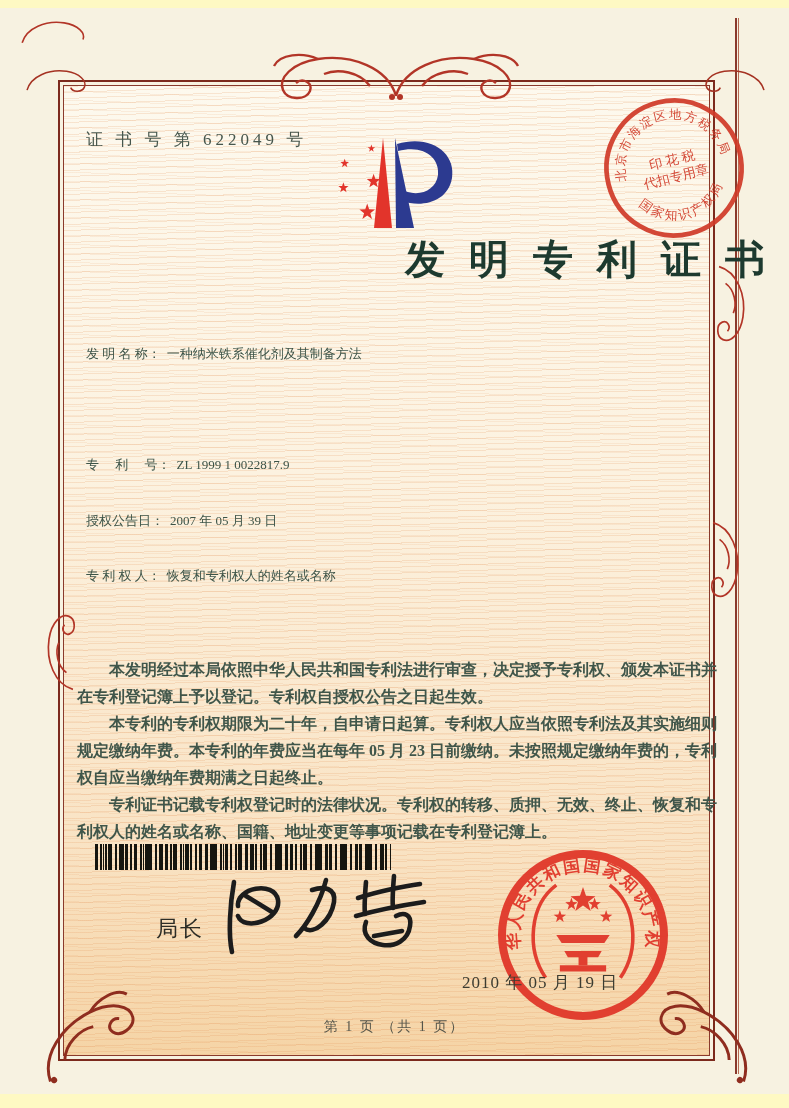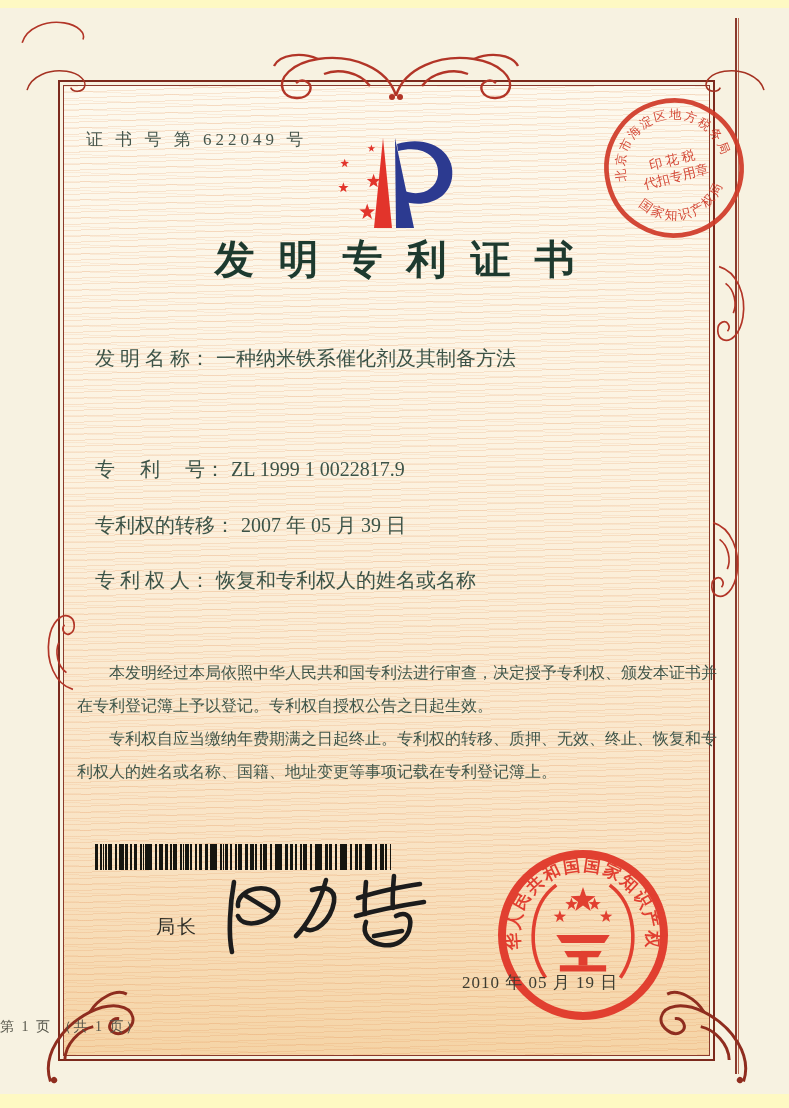--- a/index.html
+++ b/index.html
@@ -16,47 +16,47 @@
     background:
       repeating-linear-gradient(178deg, rgba(227,144,84,0.20) 0 1px, rgba(255,255,255,0) 1px 6px),
       repeating-linear-gradient(182deg, rgba(227,144,84,0.12) 0 1px, rgba(255,255,255,0) 1px 9px),
       linear-gradient(180deg, #fdf9ee 0%, #fcf2e0 40%, #f9e3c4 78%, #f5d4a6 100%);
   }
   
   .edge-rule { position:absolute; left:735px; top:10px; width:4px; height:1056px;
     border-left:2px solid #8a3a2c; border-right:1px solid #b66a52; }
 
   .cert-no { left:86px; top:120px; font-size:17px; letter-spacing:4px; color:#46564c; }
-  .title { left:0; top:224px; width:789px; text-align:center; font-size:40px; font-weight:bold;
+  .title { left:0; top:224px; width:789px; text-align:right; font-size:40px; font-weight:bold;
     letter-spacing:24px; padding-left:24px; color:#1d3a2f; }
 
-  .field { left:95px; width:600px; font-size:20px; color:#3c5347; white-space:nowrap; }
+  .field { left:86px; width:600px; font-size:13px; color:#3c5347; white-space:nowrap; }
   .flabel { display:inline-block; }
   .fvalue { margin-left:6px; }
 
-  .body-text { left:77px; top:648px; width:640px; font-size:16px; line-height:33px;
-    color:#40564a; text-align:justify; }
+  .body-text { left:77px; top:648px; width:640px; font-size:16px; line-height:27px;
+    color:#40564a; text-align:justify;font-weight:bold; }
   .body-text p { text-indent:2em; }
 
   .barcode { left:95px; top:836px; width:296px; height:26px;
     background-image:
       repeating-linear-gradient(90deg,#15150f 0 2px,transparent 2px 5px),
       repeating-linear-gradient(90deg,#15150f 0 1px,transparent 1px 8px),
       repeating-linear-gradient(90deg,#15150f 0 3px,transparent 3px 13px);
   }
 
-  .director-label { left:156px; top:906px; font-size:19px; letter-spacing:2px; color:#2d2d26; }
+  .director-label { left:156px; top:906px; font-size:22px; letter-spacing:2px; color:#2d2d26; }
   .signature-box { left:208px; top:856px; width:240px; height:120px; }
 
   .tax-stamp { left:598px; top:84px; width:152px; height:152px; transform:rotate(-14deg); opacity:.92; }
   .grant-seal { left:494px; top:838px; width:178px; height:178px; opacity:.93; z-index:5; }
   .seal-date { left:462px; top:963px; width:200px; font-size:17px; letter-spacing:1px;
     color:#3c3c31; z-index:6; white-space:nowrap; }
 
-  .footer { left:0; top:1010px; width:789px; text-align:left; font-size:14px;
+  .footer { left:0; top:1010px; width:789px; text-align:center; font-size:14px;
     letter-spacing:2px; color:#55554a; }
 
   .logo-box { left:328px; top:124px; width:148px; height:108px; }
 
   .flourish { position:absolute; color:#b23527; }
   svg text { font-family:"Liberation Serif","DejaVu Serif",serif; }
 </style>
 </head>
 <body>
 
@@ -169,29 +169,30 @@
 
     <div class="abs title">发明专利证书</div>
 
     <div class="abs field" style="top:337px">
       <span class="flabel">发 明 名 称：</span><span class="fvalue">一种纳米铁系催化剂及其制备方法</span>
     </div>
     <div class="abs field" style="top:448px">
       <span class="flabel">专　 利　 号：</span><span class="fvalue">ZL 1999 1 0022817.9</span>
     </div>
     <div class="abs field" style="top:504px">
-      <span class="flabel">专利权的转移：</span><span class="fvalue">2007 年 05 月 39 日</span>
+      <span class="flabel">授权公告日：</span><span class="fvalue">2007 年 05 月 39 日</span>
     </div>
     <div class="abs field" style="top:559px">
       <span class="flabel">专 利 权 人：</span><span class="fvalue">恢复和专利权人的姓名或名称</span>
     </div>
 
     <div class="abs body-text">
       <p>本发明经过本局依照中华人民共和国专利法进行审查，决定授予专利权、颁发本证书并在专利登记簿上予以登记。专利权自授权公告之日起生效。</p>
-      <p>专利权自应当缴纳年费期满之日起终止。专利权的转移、质押、无效、终止、恢复和专利权人的姓名或名称、国籍、地址变更等事项记载在专利登记簿上。</p>
+      <p>本专利的专利权期限为二十年，自申请日起算。专利权人应当依照专利法及其实施细则规定缴纳年费。本专利的年费应当在每年 05 月 23 日前缴纳。未按照规定缴纳年费的，专利权自应当缴纳年费期满之日起终止。</p>
+      <p>专利证书记载专利权登记时的法律状况。专利权的转移、质押、无效、终止、恢复和专利权人的姓名或名称、国籍、地址变更等事项记载在专利登记簿上。</p>
     </div>
 
     <div class="abs barcode"></div>
 
     <div class="abs director-label">局长</div>
     <div class="abs signature-box" aria-label="田力普">
       <svg viewBox="0 0 240 120" width="240" height="120">
         <g fill="none" stroke="#1c1c1c" stroke-width="4.6" stroke-linecap="round">
           <path d="M26,18 C22,40 20,70 24,88"></path>
           <path d="M30,42 C28,24 66,16 70,36 C73,56 36,68 30,52"></path>

